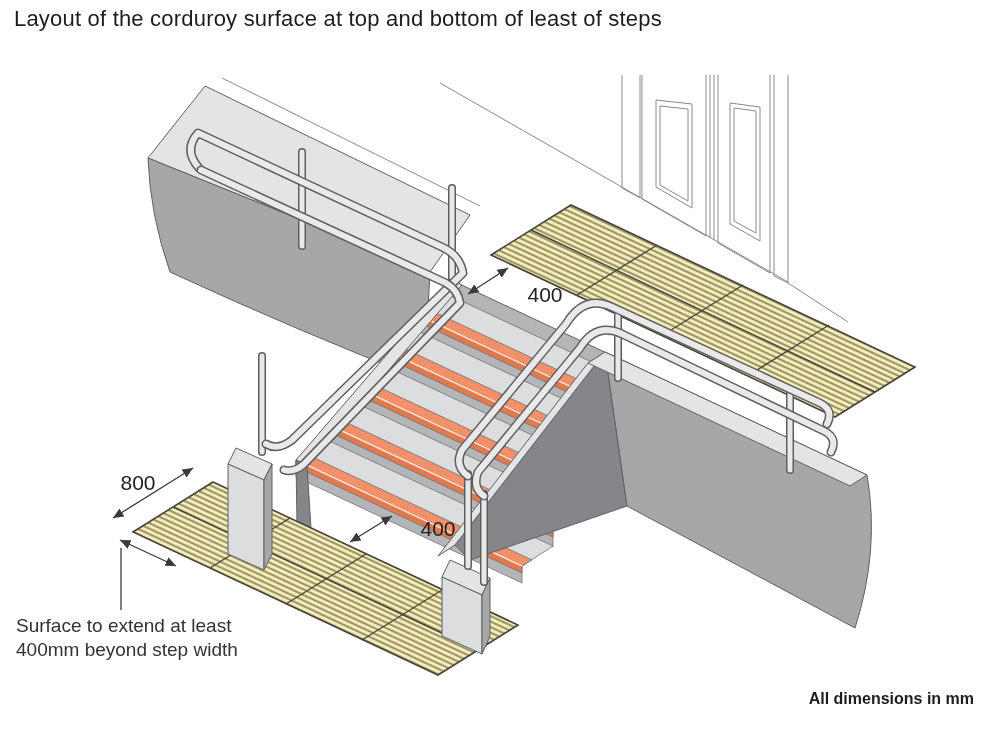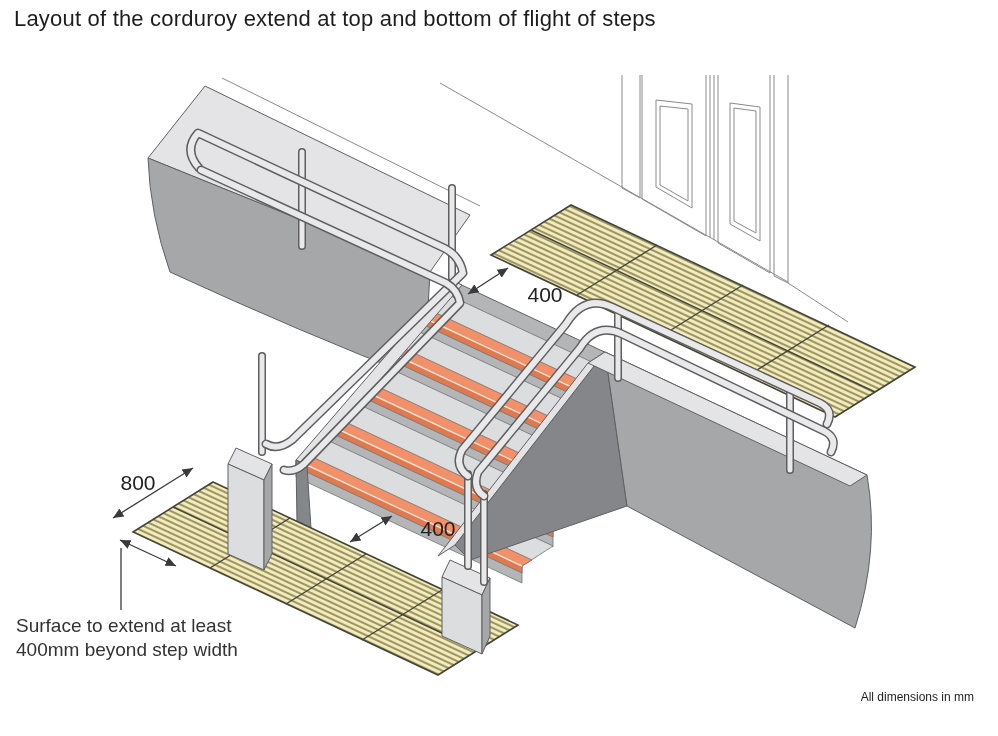--- a/index.html
+++ b/index.html
@@ -1,38 +1,38 @@
 <!DOCTYPE html>
 <html style="--corduroy: #EFE7AB; --corduroy_stripe: #6F6845; --tile_line: #45443A; --nosing: #F2906A; --nosing_dark: #E07A4E; --nosing_edge: #FFE3D2; --tread: #DCDDDF; --riser: #B4B5B7; --wall_light: #E4E4E6; --wall_mid: #A6A7A9; --wall_dark: #85868A; --rail_fill: #E9E9EB; --rail_line: #5E5E5E; --dim: #3A3A3A; --text: #1D1D1D;"><head>
 <meta charset="utf-8">
 <style>
   html,body{margin:0;padding:0;background:#ffffff;}
   body{width:998px;height:736px;position:relative;overflow:hidden;
        font-family:"Liberation Sans", sans-serif;}
   #title{position:absolute;left:14px;top:6px;margin:0;font-size:22px;
          font-weight:400;color:var(--text,#1d1d1d);letter-spacing:0.2px;}
   #stage{position:absolute;left:0;top:0;}
-  #footnote{position:absolute;right:24px;top:690px;font-size:12px;
-            color:var(--text,#222);}
+  #footnote{position:absolute;right:24px;top:690px;font-size:16px;
+            color:var(--text,#222);font-weight:bold;}
   .dim-label{font-size:21px;fill:#222222;}
   .note-label{font-size:19px;fill:#333333;}
   .dimline{stroke:var(--dim,#3a3a3a);stroke-width:1.3;fill:none;}
   .thinline{stroke:#8a8a8a;stroke-width:1;fill:none;}
   .outl{stroke:#5f6062;stroke-width:1;}
   .rail-o{stroke:var(--rail_line,#5e5e5e);stroke-width:9;fill:none;
           stroke-linecap:round;stroke-linejoin:round;}
   .rail-i{stroke:var(--rail_fill,#e9e9eb);stroke-width:6;fill:none;
           stroke-linecap:round;stroke-linejoin:round;}
   .post-o{stroke:var(--rail_line,#5e5e5e);stroke-width:8;fill:none;stroke-linecap:round;}
   .post-i{stroke:var(--rail_fill,#e9e9eb);stroke-width:5;fill:none;stroke-linecap:round;}
 </style>
 </head>
 <body>
 
-<h1 id="title">Layout of the corduroy extend at top and bottom of flight of steps</h1>
+<h1 id="title">Layout of the corduroy surface at top and bottom of least of steps</h1>
 
 <svg id="stage" width="998" height="736" viewBox="0 0 998 736" xmlns="http://www.w3.org/2000/svg">
   <defs>
     <pattern id="corduroy" width="6" height="5" patternUnits="userSpaceOnUse" patternTransform="rotate(25)">
       <rect width="6" height="5" fill="var(--corduroy,#EFE7AB)"></rect>
       <line x1="0" y1="1" x2="6" y2="1" stroke="var(--corduroy_stripe,#6F6845)" stroke-width="1.3"></line>
       <line x1="0" y1="3.2" x2="6" y2="3.2" stroke="rgba(255,255,255,0.55)" stroke-width="0.8"></line>
     </pattern>
     <marker id="ah" viewBox="0 0 10 10" refX="9" refY="5" markerWidth="9" markerHeight="9" orient="auto-start-reverse">
       <path d="M0,1 L9,5 L0,9 Z" fill="var(--dim,#3a3a3a)"></path>

